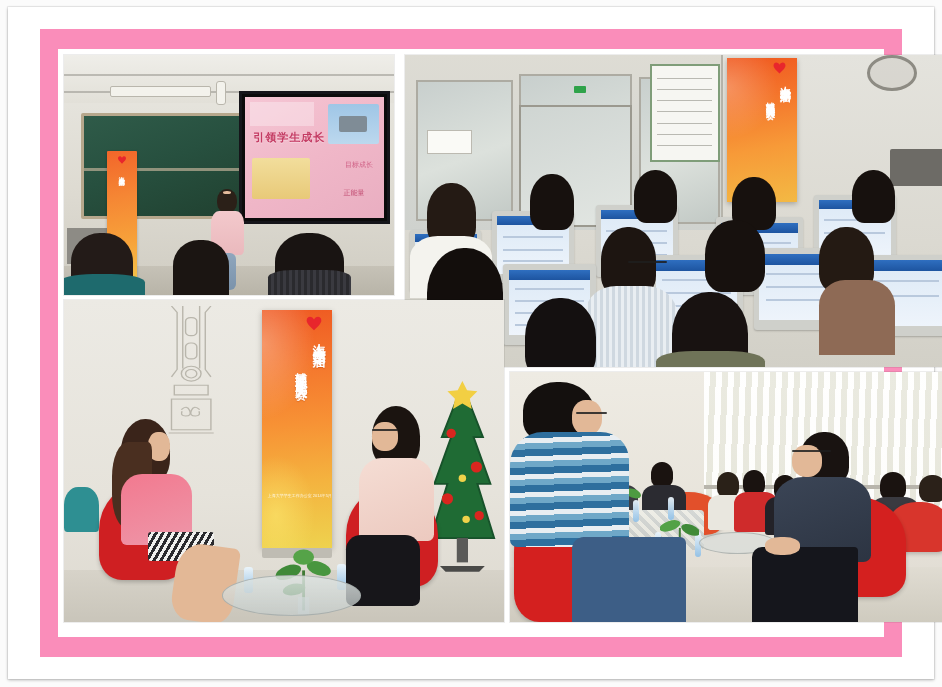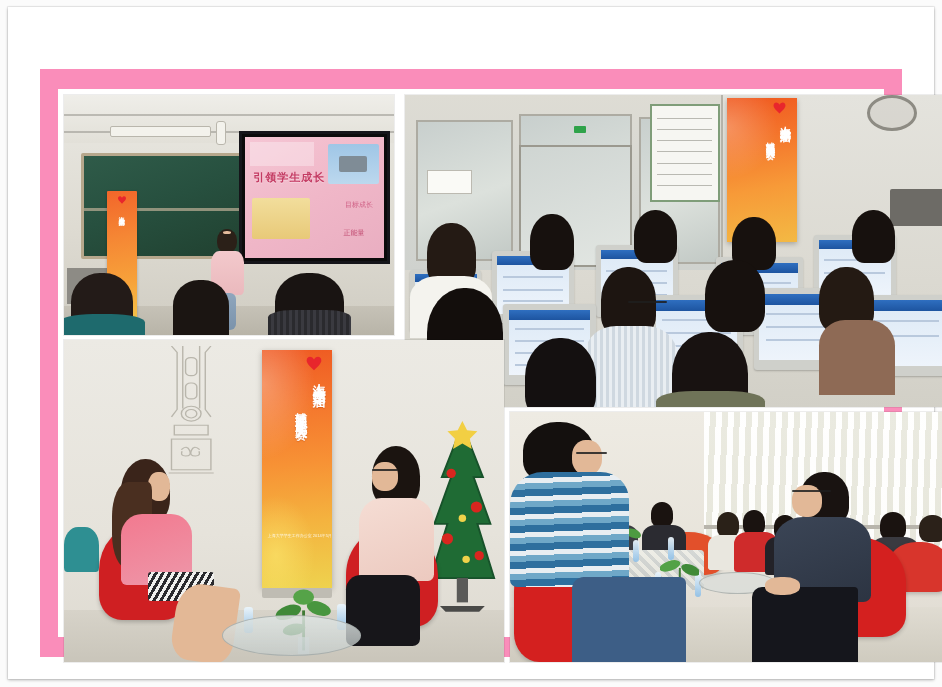--- a/index.html
+++ b/index.html
@@ -13,21 +13,20 @@
   
   .page{position:relative;width:942px;height:687px;background:#fbfbfb;}
   .card{
     position:absolute;left:8px;top:7px;right:8px;bottom:8px;
     background:#ffffff;
     box-shadow:0 1px 3px rgba(0,0,0,.28), 0 0 0 1px rgba(0,0,0,.05);
   }
   .mat{                         
     position:absolute;left:32px;top:22px;right:32px;bottom:22px;
     background:#fa8dba;
-    margin-top:40px;
   }
   .inner{                       
     position:absolute;left:18px;top:20px;right:18px;bottom:20px;
     background:#ffffff;
   }
 
   
   .collage{position:absolute;left:0;top:0;right:0;bottom:0;}
   .photo{
     position:absolute;overflow:hidden;background:#c9c6bd;

